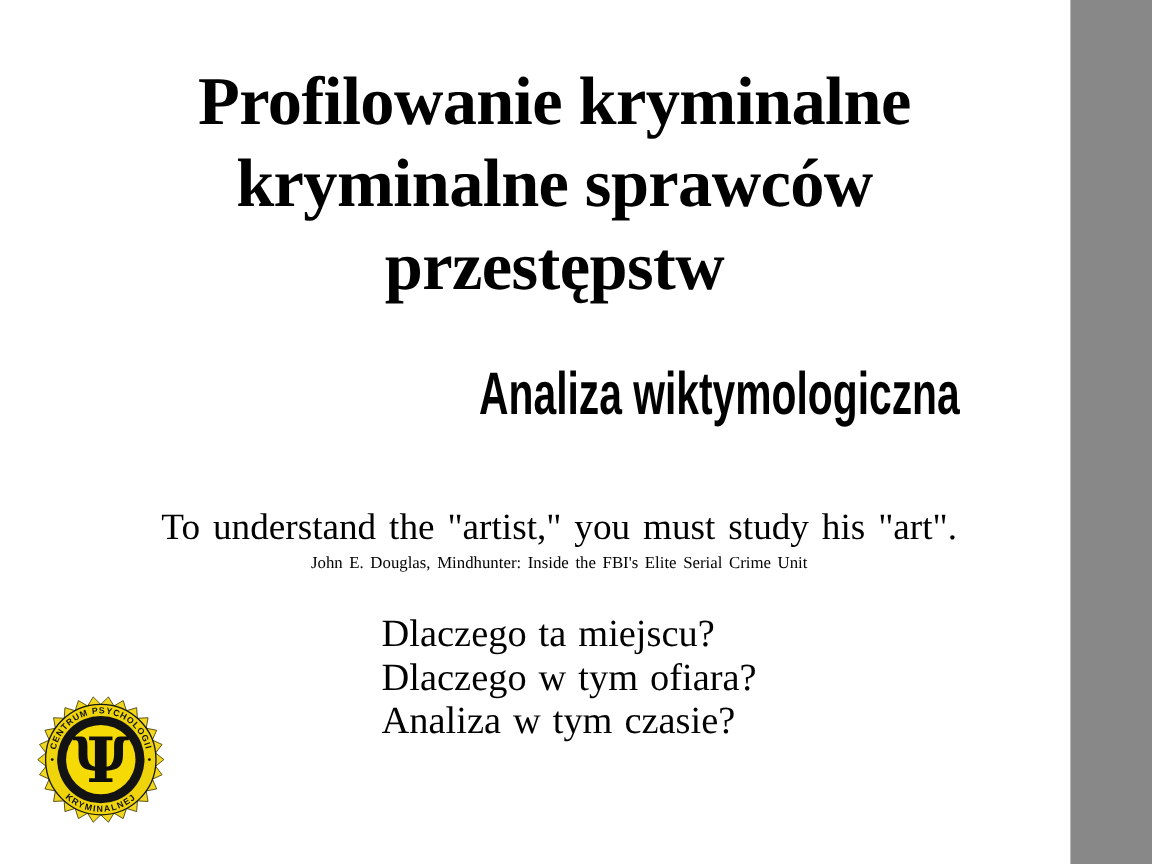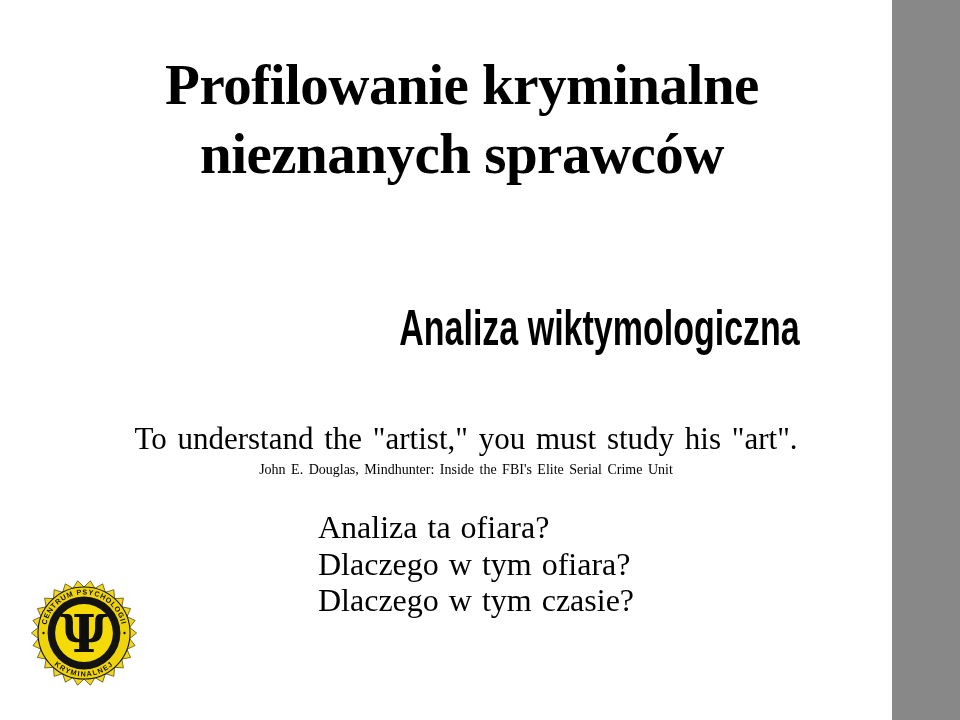--- a/index.html
+++ b/index.html
@@ -87,36 +87,37 @@
     fill: #0e0e0e;
   }
 </style>
 </head>
 <body>
 
 <div class="slide">
 
   <div class="title">
     <div>Profilowanie kryminalne</div>
-    <div>nieznanych sprawców</div>
+    <div>kryminalne sprawców</div>
+    <div>przestępstw</div>
   </div>
 
   <div class="subtitle-wrap">
     <span class="subtitle">Analiza wiktymologiczna</span>
   </div>
 
   <div class="quote-block">
     <div class="quote">To understand the "artist," you must study his "art".</div>
     <div class="attribution">John E. Douglas, Mindhunter: Inside the FBI's Elite Serial Crime Unit</div>
   </div>
 
   <div class="questions">
-    <div>Analiza ta ofiara?</div>
+    <div>Dlaczego ta miejscu?</div>
     <div>Dlaczego w tym ofiara?</div>
-    <div>Dlaczego w tym czasie?</div>
+    <div>Analiza w tym czasie?</div>
   </div>
 
   <svg class="logo" viewBox="0 0 106 106">
     <polygon id="sunburst" points="105.60,53.00 98.66,58.54 104.07,65.59 96.01,69.31 99.57,77.44 90.86,79.13 92.37,87.88 83.50,87.43 82.88,96.29 74.38,93.73 71.65,102.18 64.01,97.66 59.34,105.22 53.00,99.00 46.66,105.22 41.99,97.66 34.35,102.18 31.62,93.73 23.12,96.29 22.50,87.43 13.63,87.88 15.14,79.13 6.43,77.44 9.99,69.31 1.93,65.59 7.34,58.54 0.40,53.00 7.34,47.46 1.93,40.41 9.99,36.69 6.43,28.56 15.14,26.87 13.63,18.12 22.50,18.57 23.12,9.71 31.62,12.27 34.35,3.82 41.99,8.34 46.66,0.78 53.00,7.00 59.34,0.78 64.01,8.34 71.65,3.82 74.38,12.27 82.88,9.71 83.50,18.57 92.37,18.12 90.86,26.87 99.57,28.56 96.01,36.69 104.07,40.41 98.66,47.46" stroke="#403905" stroke-width="0.7" fill="#F1D81F"></polygon>
     <circle cx="53" cy="53" r="46" stroke="#161616" stroke-width="1.1" fill="#EFD30B"></circle>
     <circle cx="53" cy="53" r="36.4" fill="#131313"></circle>
     <circle cx="53" cy="53" r="28.9" fill="#F5DA06"></circle>
     <path id="arcTop" d="M 14.5 53 A 38.5 38.5 0 0 1 91.5 53" fill="none"></path>
     <path id="arcBot" d="M 9.5 53 A 43.5 43.5 0 0 0 96.5 53" fill="none"></path>
     <text class="ring-text">

